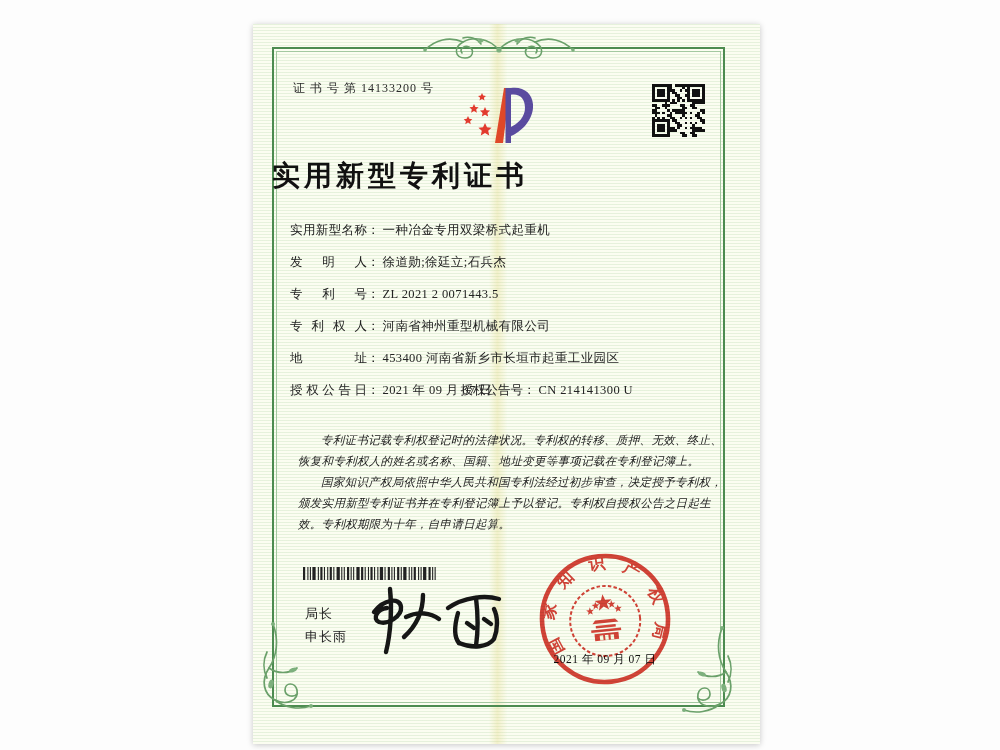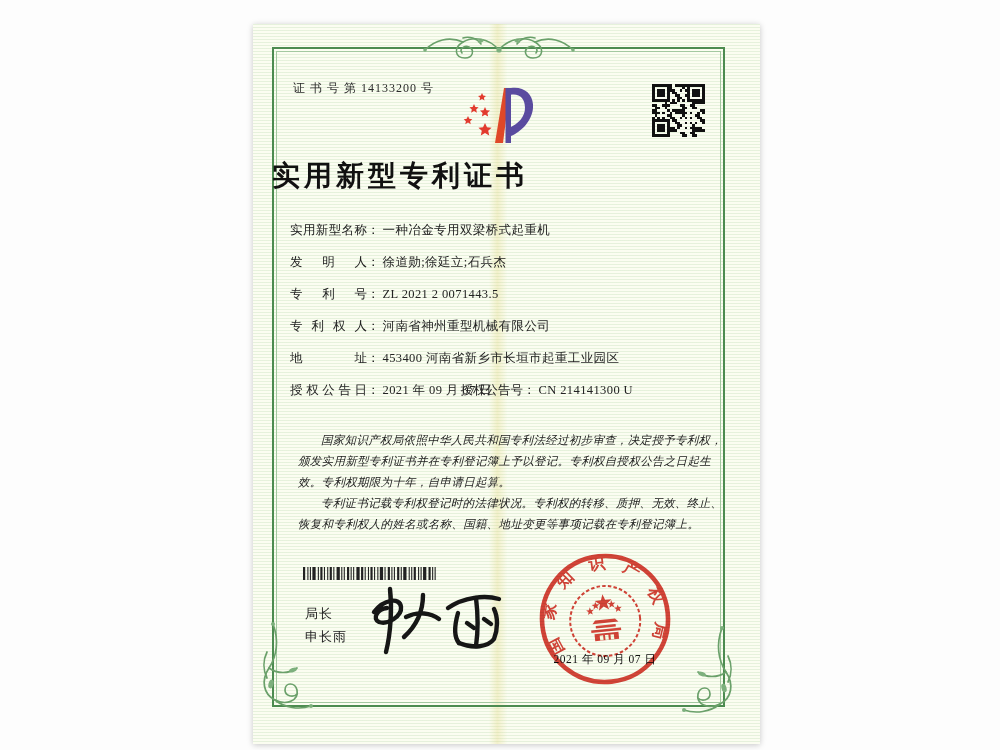--- a/index.html
+++ b/index.html
@@ -357,22 +357,22 @@
       </div>
       <div class="frow">
         <span class="flabel">地址</span><span class="colon">：</span><span class="fvalue">453400 河南省新乡市长垣市起重工业园区</span>
       </div>
       <div class="frow">
         <span class="flabel">授权公告日</span><span class="colon">：</span><span class="fvalue w1">2021 年 09 月 07 日</span><span class="flabel2">授权公告号</span><span class="colon">：</span><span class="fvalue">CN 214141300 U</span>
       </div>
     </div>
 
     <div class="paras">
+      <p>专利证书记载专利权登记时的法律状况。专利权的转移、质押、无效、终止、恢复和专利权人的姓名或名称、国籍、地址变更等事项记载在专利登记簿上。</p>
       <p>国家知识产权局依照中华人民共和国专利法经过初步审查，决定授予专利权，颁发实用新型专利证书并在专利登记簿上予以登记。专利权自授权公告之日起生效。专利权期限为十年，自申请日起算。</p>
-      <p>专利证书记载专利权登记时的法律状况。专利权的转移、质押、无效、终止、恢复和专利权人的姓名或名称、国籍、地址变更等事项记载在专利登记簿上。</p>
     </div>
 
     <svg class="barcode" id="barcode" width="134" height="13" viewBox="0 0 123 20" preserveAspectRatio="none">
         <rect x="0" y="0" width="2" height="20" fill="#222"></rect>
         <rect x="4" y="0" width="1" height="20" fill="#222"></rect>
         <rect x="6.3" y="0" width="1" height="20" fill="#222"></rect>
         <rect x="8.6" y="0" width="3" height="20" fill="#222"></rect>
         <rect x="13.6" y="0" width="1" height="20" fill="#222"></rect>
         <rect x="15.899999999999999" y="0" width="2" height="20" fill="#222"></rect>
         <rect x="19.2" y="0" width="1" height="20" fill="#222"></rect>

